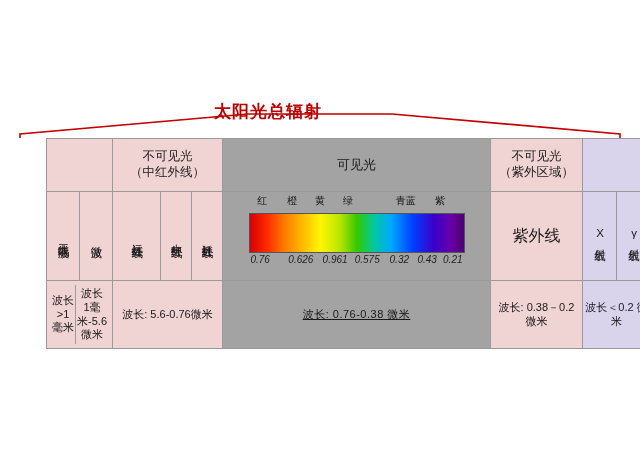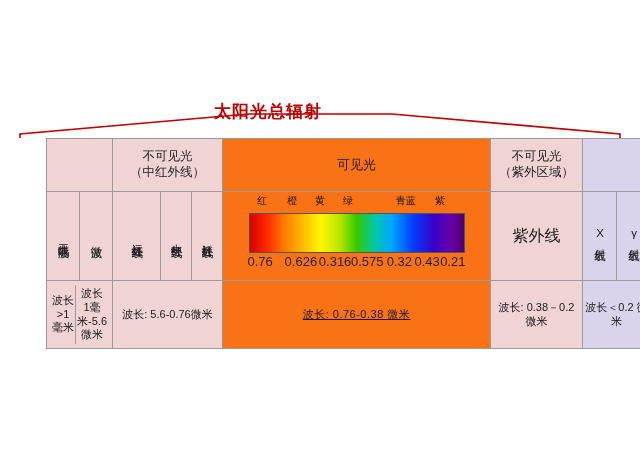--- a/index.html
+++ b/index.html
@@ -57,21 +57,21 @@
     text-align: center;
     vertical-align: middle;
     font-size: 11px;
     color: #1a1a1a;
     line-height: 1.25;
     padding: 2px 1px;
   }
 
   .pink   { background: #f0d3d3; }
   .lilac  { background: #d9d3ec; }
-  .white  { background: #f97316; }
+  .white  { background: #a3a3a3; }
 
   .row-head td { height: 48px; font-size: 12.5px; }
   .row-mid  td { height: 84px; }
   .row-bot  td { height: 54px; }
 
   .vert {
     writing-mode: vertical-rl;
     text-orientation: upright;
     letter-spacing: 1px;
     display: inline-block;
@@ -122,24 +122,25 @@
       #4a0070 100%);
   }
   .tickrow {
     position: relative;
     width: 214px;
     height: 14px;
     margin: 1px auto 0 auto;
   }
   .tickrow span {
     position: absolute;
-    font-size: 13px;
+    font-size: 10px;
     color: #222;
     transform: translateX(-50%);
     white-space: nowrap;
+    font-style: italic;
   }
 
   .bottom-long { font-size: 13px; letter-spacing: 0.5px; text-decoration: underline; }
 </style>
 </head>
 <body>
 
 <div class="page">
 
   <div class="title">太阳光总辐射</div>
@@ -215,21 +216,21 @@
             <span style="left:20%">橙</span>
             <span style="left:33%">黄</span>
             <span style="left:46%">绿</span>
             <span style="left:73%">青蓝</span>
             <span style="left:89%">紫</span>
           </div>
           <div class="spectrum-bar"></div>
           <div class="tickrow">
             <span style="left:5%">0.76</span>
             <span style="left:24%">0.626</span>
-            <span style="left:40%">0.316</span>
+            <span style="left:40%">0.961</span>
             <span style="left:55%">0.575</span>
             <span style="left:70%">0.32</span>
             <span style="left:83%">0.43</span>
             <span style="left:95%">0.21</span>
           </div>
         </div>
       </td>
 
       <td class="pink">
         <span style="font-size:16px">紫外线</span>

